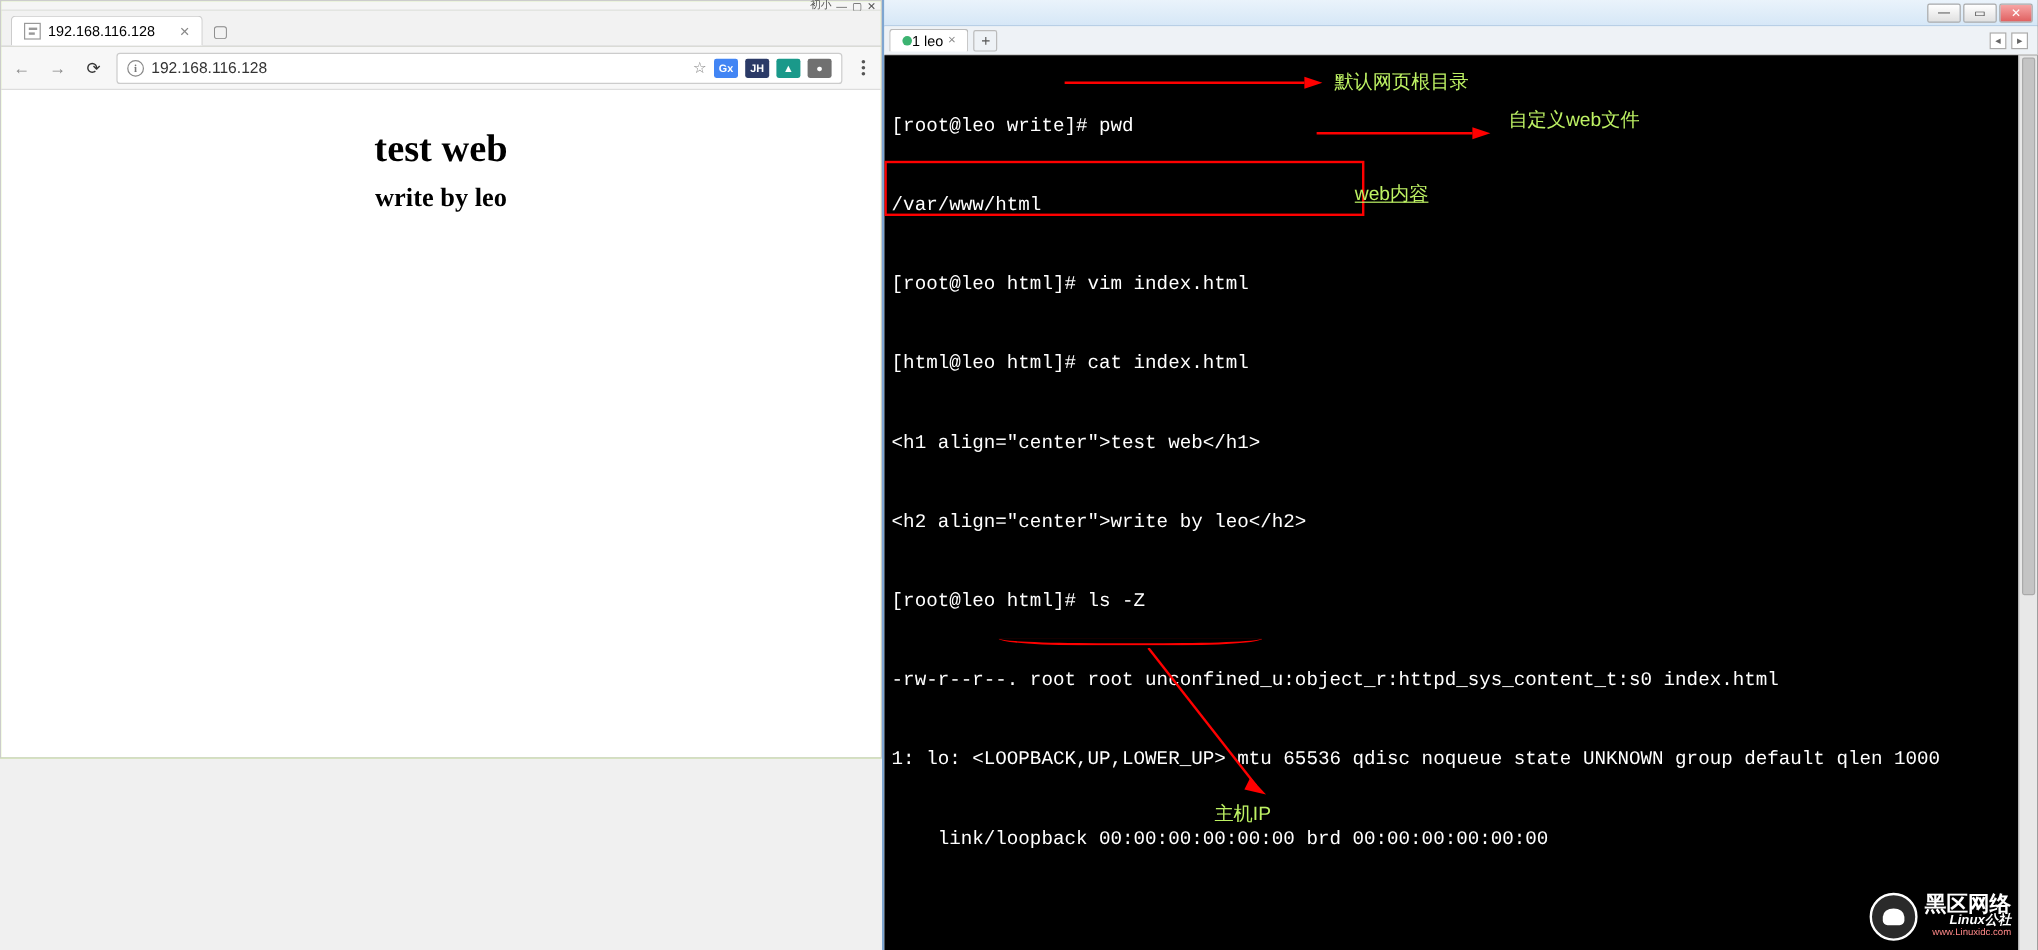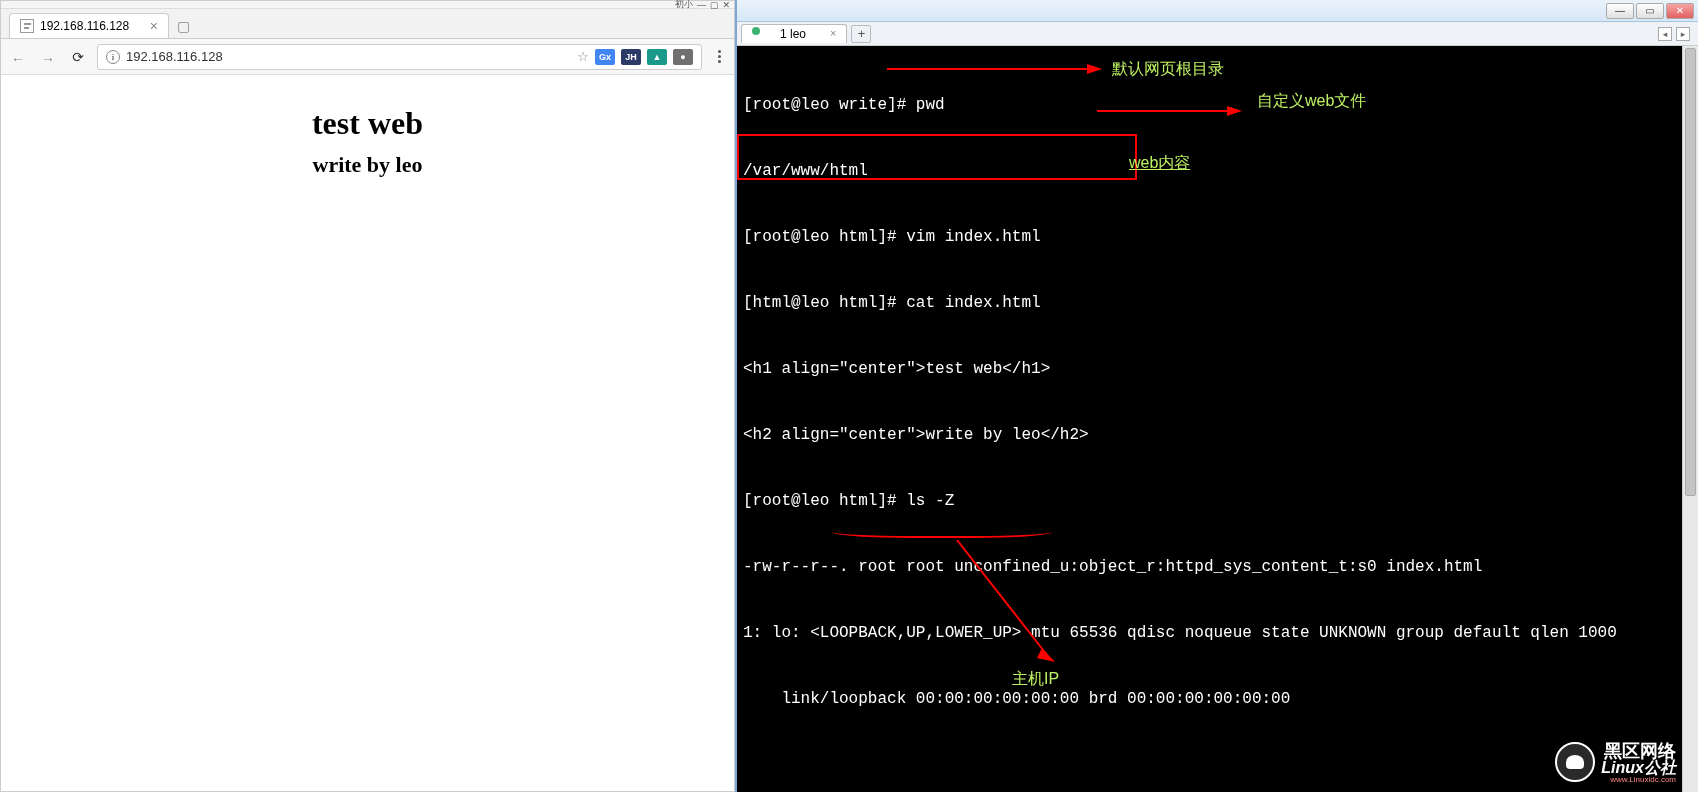--- a/index.html
+++ b/index.html
@@ -1,20 +1,20 @@
 <!DOCTYPE html>
 <html><head>
 <meta charset="utf-8">
 <style>
   * { box-sizing: border-box; margin: 0; padding: 0; }
   body { font-family: Arial, sans-serif; width: 1698px; height: 792px; overflow: hidden; background: #f0f0f0; position: relative; }
   .container { display: flex; width: 100%; height: 100%; }
   
   
-  .browser-window { width: 735px; height: 792px; background: #bef264; border: 1px solid #ccc; display: flex; flex-direction: column; }
+  .browser-window { width: 735px; height: 632px; background: #bef264; border: 1px solid #ccc; display: flex; flex-direction: column; }
   .browser-titlebar { height: 8px; background: #f5f5f5; border-bottom: 1px solid #ddd; display: flex; justify-content: flex-end; align-items: center; font-size: 9px; gap: 4px; padding: 0 4px; color: #555;}
   .browser-tabs { height: 30px; background: #f2f2f2; display: flex; align-items: flex-end; padding: 0 8px; border-bottom: 1px solid #ccc; }
   .browser-tab { background: #fff; border: 1px solid #ccc; border-bottom: none; border-radius: 4px 4px 0 0; padding: 4px 10px; font-size: 12px; display: flex; align-items: center; gap: 6px; min-width: 160px; }
   .tab-favicon { width: 14px; height: 14px; border: 1px solid #999; background: #fff; display:inline-block; position:relative;}
   .tab-favicon::before{content:'';position:absolute;top:3px;left:3px;width:7px;height:2px;background:#999;}
   .tab-favicon::after{content:'';position:absolute;top:7px;left:3px;width:5px;height:2px;background:#999;}
   .tab-close { margin-left: auto; color: #888; font-size: 14px; }
   .new-tab { padding: 4px 8px; color: #888; font-size: 14px; }
   .browser-toolbar { height: 36px; background: #f7f7f7; border-bottom: 1px solid #ddd; display: flex; align-items: center; padding: 0 6px; gap: 8px; font-size: 14px; color: #555;}
   .nav-btn { width: 22px; height: 22px; display: flex; align-items: center; justify-content: center; color: #888; }
@@ -32,21 +32,21 @@
   .browser-content { flex: 1; background: #fff; padding: 20px; text-align: center; }
   .browser-content h1 { font-size: 32px; font-weight: bold; margin: 10px 0; color: #000; font-family: "Times New Roman", serif;}
   .browser-content h2 { font-size: 22px; font-weight: bold; margin: 10px 0; color: #000; font-family: "Times New Roman", serif;}
 
   
   .terminal-window { flex: 1; height: 792px; background: #fff; display: flex; flex-direction: column; border-left: 2px solid #7ea6d0; position: relative;}
   .win-titlebar { height: 22px; background: linear-gradient(#eaf3fb, #d6e7f7); border-bottom: 1px solid #a8c5e0; display: flex; align-items: center; justify-content: flex-end; gap: 2px; padding: 0 4px;}
   .win-btn { width: 28px; height: 16px; border: 1px solid #aaa; background: linear-gradient(#fff,#e0e0e0); border-radius: 2px; display:inline-flex;align-items:center;justify-content:center;font-size:10px;color:#333;}
   .win-btn.close { background: linear-gradient(#f7a5a5,#e06060); color:#fff;}
   .term-tabs { height: 24px; background: #eef2f6; display: flex; align-items: center; padding: 0 4px; border-bottom: 1px solid #ccc; font-size: 12px;}
-  .term-tab { background: #fff; border: 1px solid #bbb; border-bottom: none; padding: 2px 10px; display: flex; gap: 20px; border-radius: 3px 3px 0 0;}
+  .term-tab { background: #fff; border: 1px solid #bbb; border-bottom: none; padding: 2px 10px; display: flex; align-items: center; gap: 0; border-radius: 3px 3px 0 0;}
   .term-tab .dot { width: 8px; height: 8px; background: #3cb371; border-radius: 50%; }
   .term-tab .x { color: #888; margin-left: 4px; font-size: 11px;}
   .term-newtab { width: 20px; height: 18px; border: 1px solid #bbb; margin-left: 4px; display:flex;align-items:center;justify-content:center;font-size:13px;color:#555;border-radius:2px;}
   .terminal-body { flex: 1; background: #000; color: #fff; font-family: 'Courier New', monospace; font-size: 16px; line-height: 22px; padding: 4px 6px; white-space: pre; position: relative; overflow: hidden;}
   .terminal-body .line { white-space: pre-wrap; word-break: break-all;}
   
   
   .annotation { position: absolute; color: #bef264; font-size: 16px; font-weight: normal; font-family: Arial, "Microsoft YaHei", sans-serif; z-index: 50; pointer-events: none;}
   .red-box { position: absolute; border: 2px solid #ff0000; z-index: 40; pointer-events: none;}
   .red-arrow { position: absolute; z-index: 45; pointer-events: none;}
@@ -179,21 +179,21 @@
       </svg>
       <div class="annotation" style="left:275px; top:622px;">主机IP</div>
 
       <div class="watermark">
         <div class="wm-mush"></div>
         <div class="wm-text">
           <div class="wm-word">
             <span class="blk">黑区网络</span>
           </div>
           <div style="display:flex;gap:2px;align-items:baseline;">
-            <span class="red" style="font-style:italic;font-size:16px;">Linux公社</span>
+            <span class="red" style="font-style:italic;font-size:11px;">Linux公社</span>
           </div>
           <span class="sub">www.Linuxidc.com</span>
         </div>
       </div>
     </div>
     <div class="scrl">
       <div class="scrl-thumb"></div>
     </div>
   </div>
 

